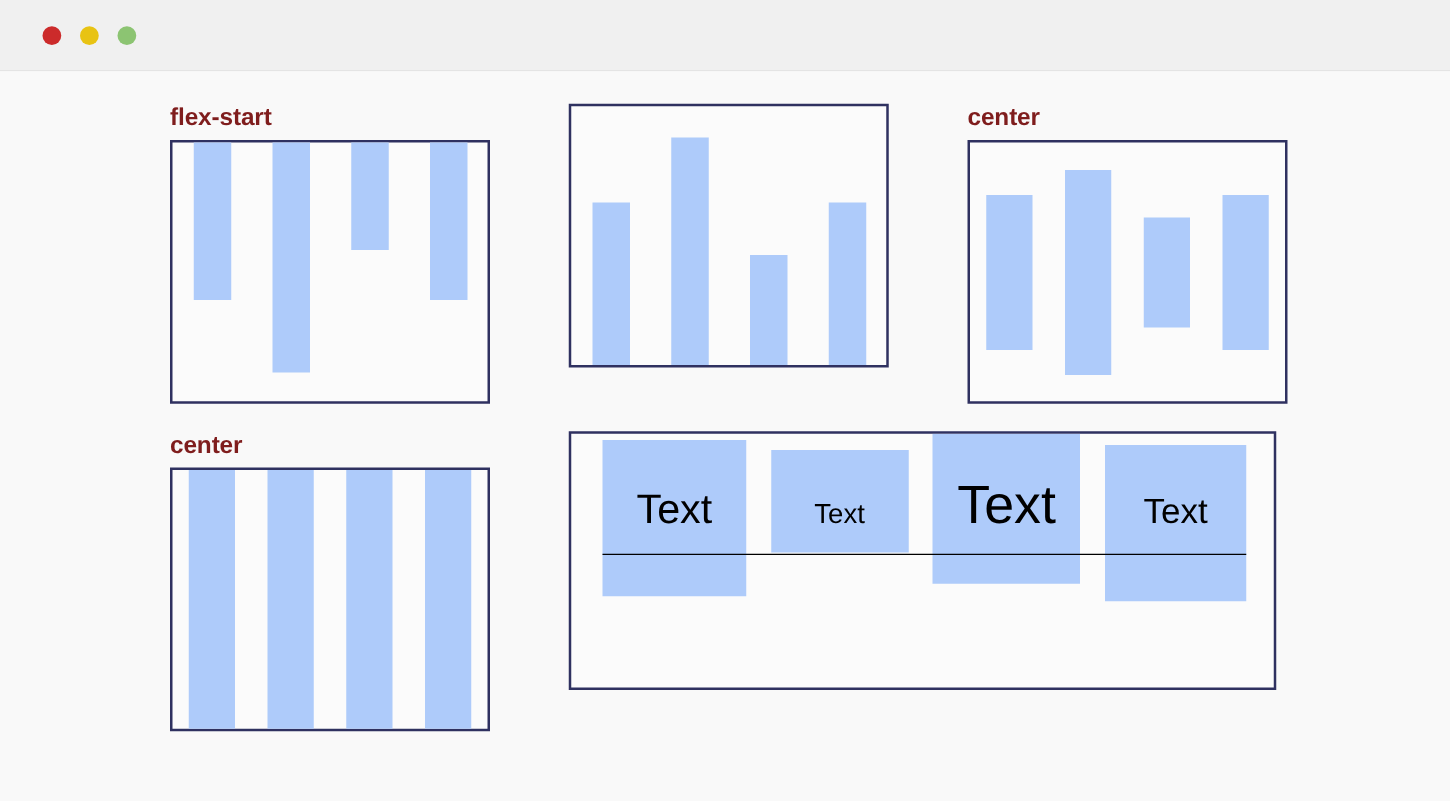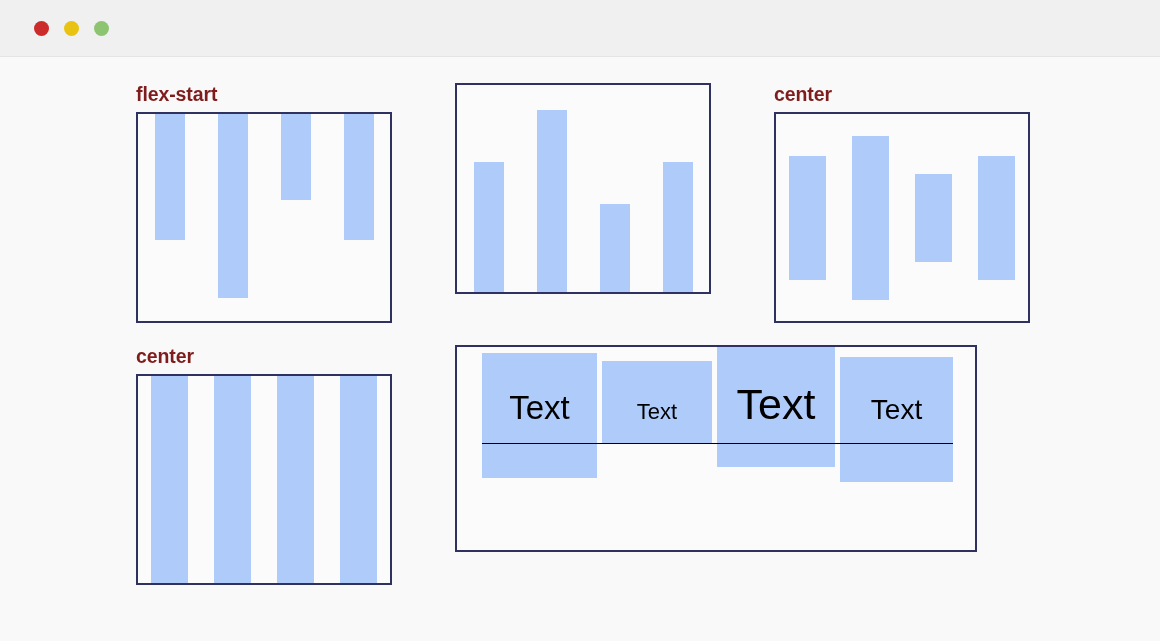--- a/index.html
+++ b/index.html
@@ -98,21 +98,21 @@
   .bars.center  { align-items: center; }
   .bars.stretch { align-items: stretch; }
 
   .bar {
     background: #aecbfa;
     flex: 0 0 auto;
   }
 
   
   .baseline-panel {
-    width: 522px;
+    width: 566px;
     height: 207px;
     position: relative;
     overflow: hidden;
   }
   .baseline-row {
     position: absolute;
     left: 25px;
     right: 22px;
     top: 0;
     bottom: 0;

